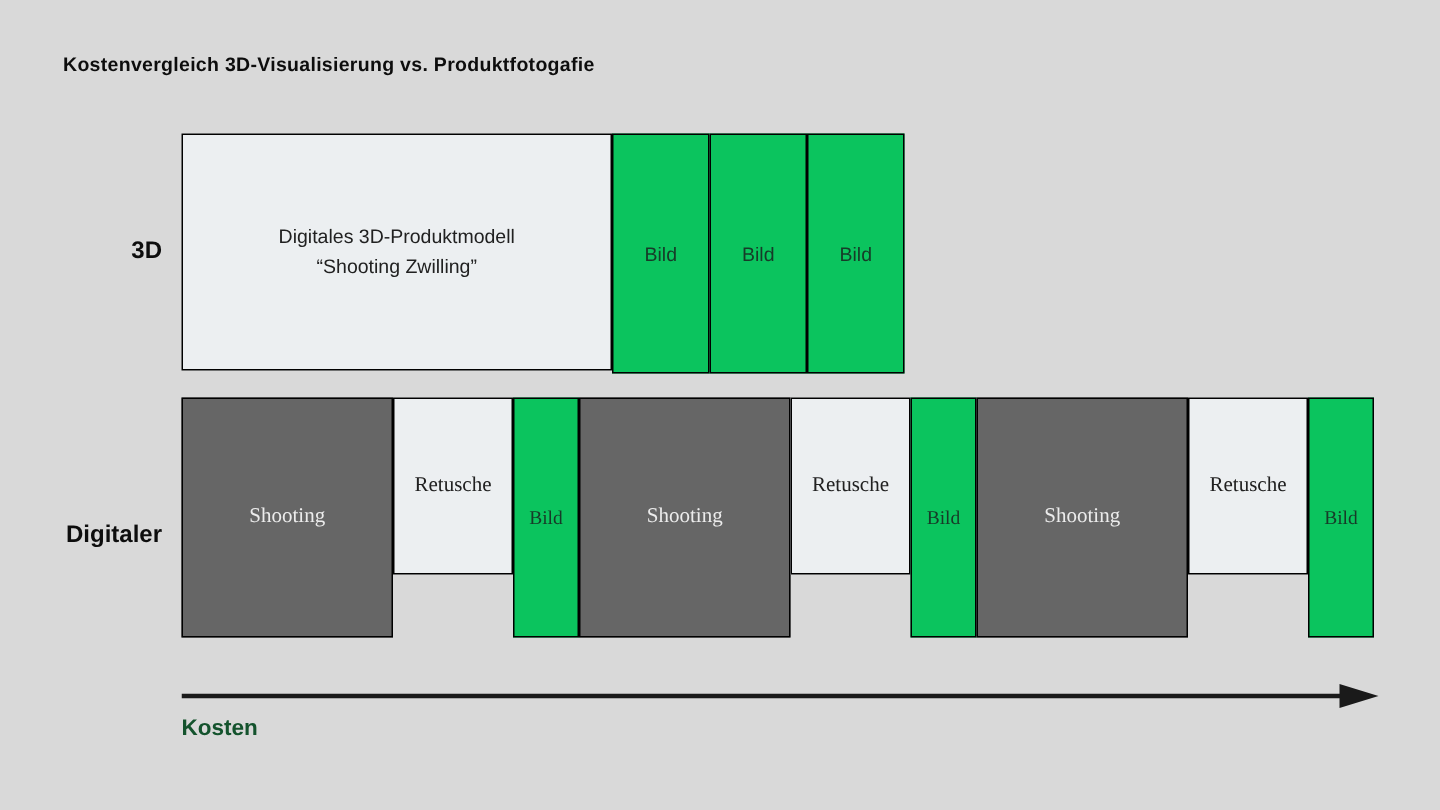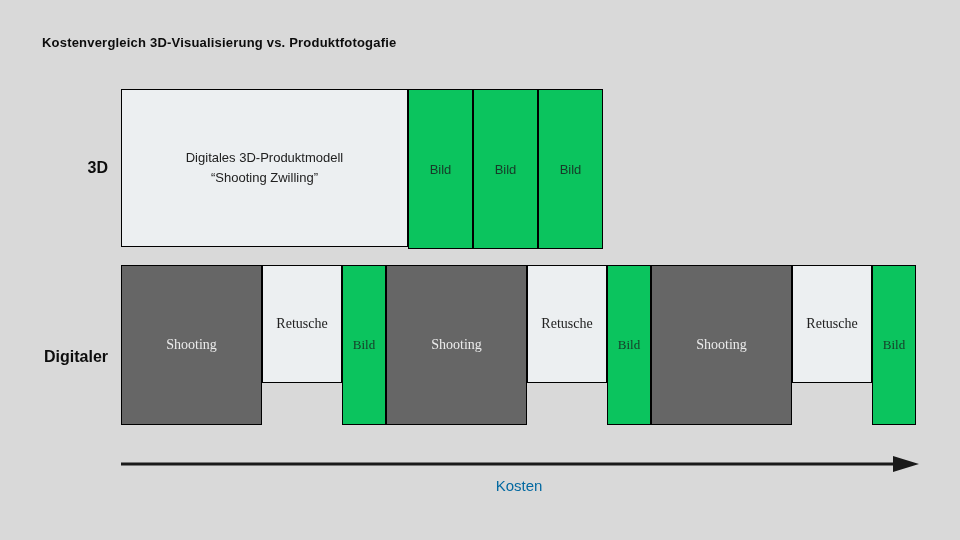--- a/index.html
+++ b/index.html
@@ -90,24 +90,24 @@
     top: 454px;
     width: 800px;
     height: 22px;
     display: block;
   }
   .axis-label {
     position: absolute;
     left: 121px;
     top: 477px;
     width: 796px;
-    text-align: center;
+    text-align: left;
     font-size: 15px;
-    font-weight: normal;
-    color: #0369a1;
+    font-weight: bold;
+    color: #14532d;
   }
 </style>
 </head>
 <body>
 
 <div class="title">Kostenvergleich 3D-Visualisierung vs. Produktfotogafie</div>
 
 <div class="row-label threed">3D</div>
 <div class="bar threed">
   <div class="box model-box">

